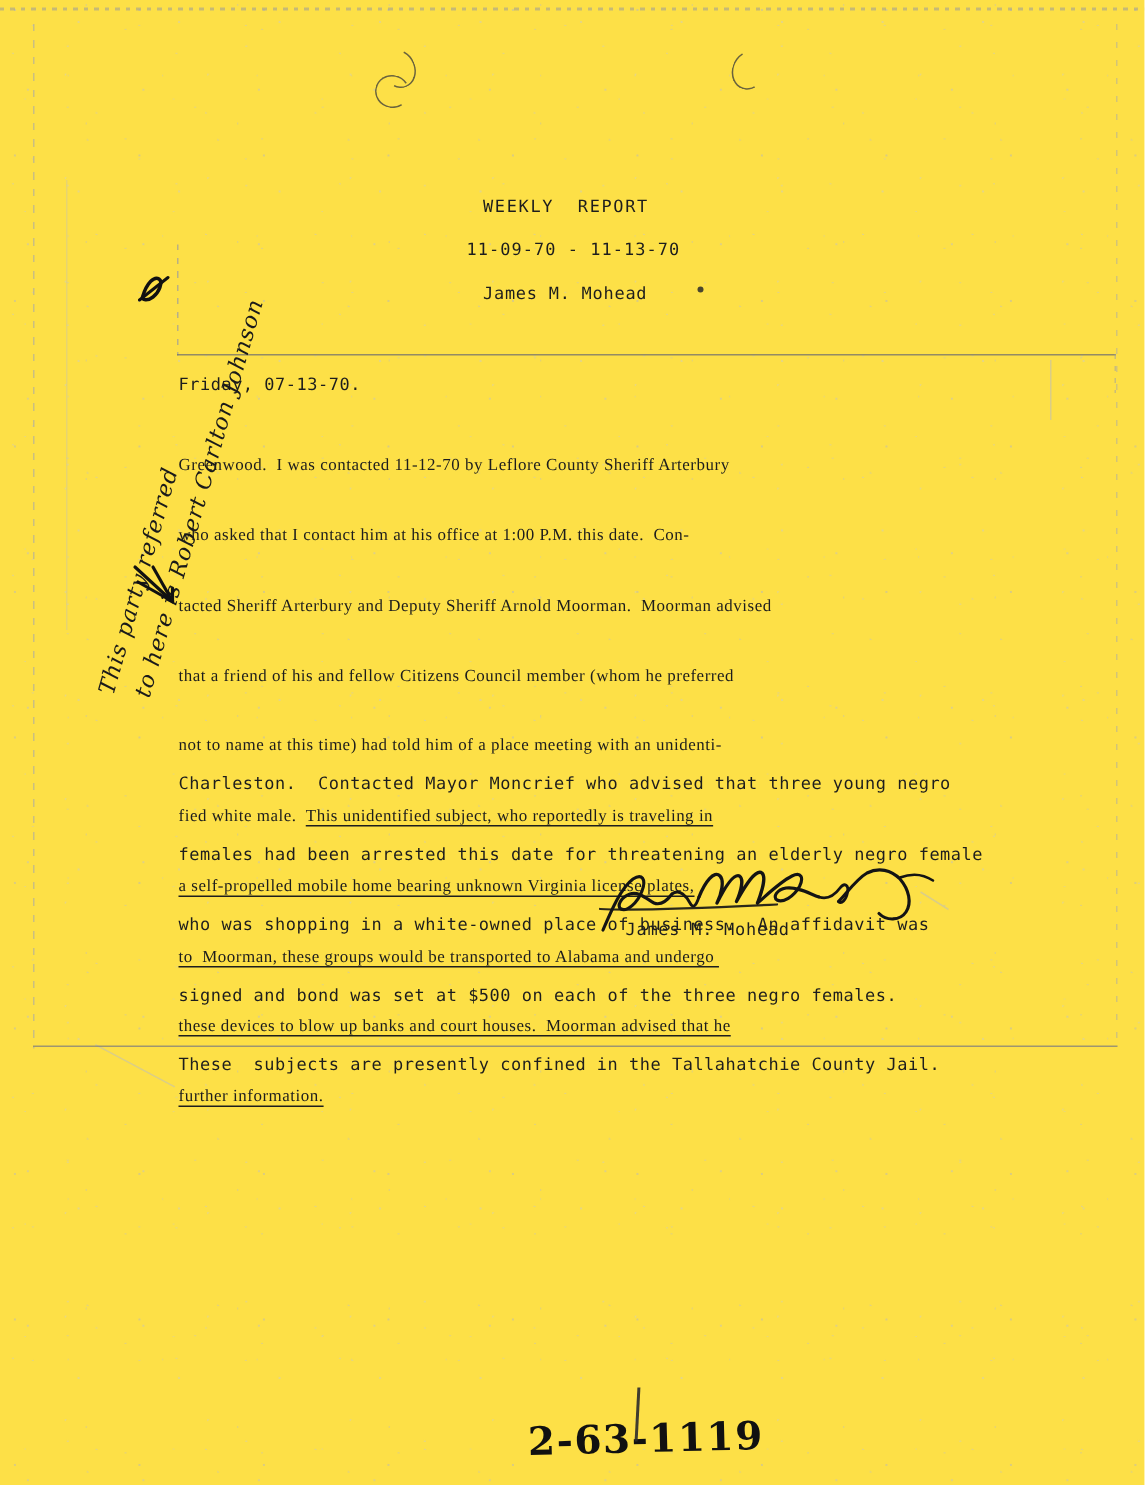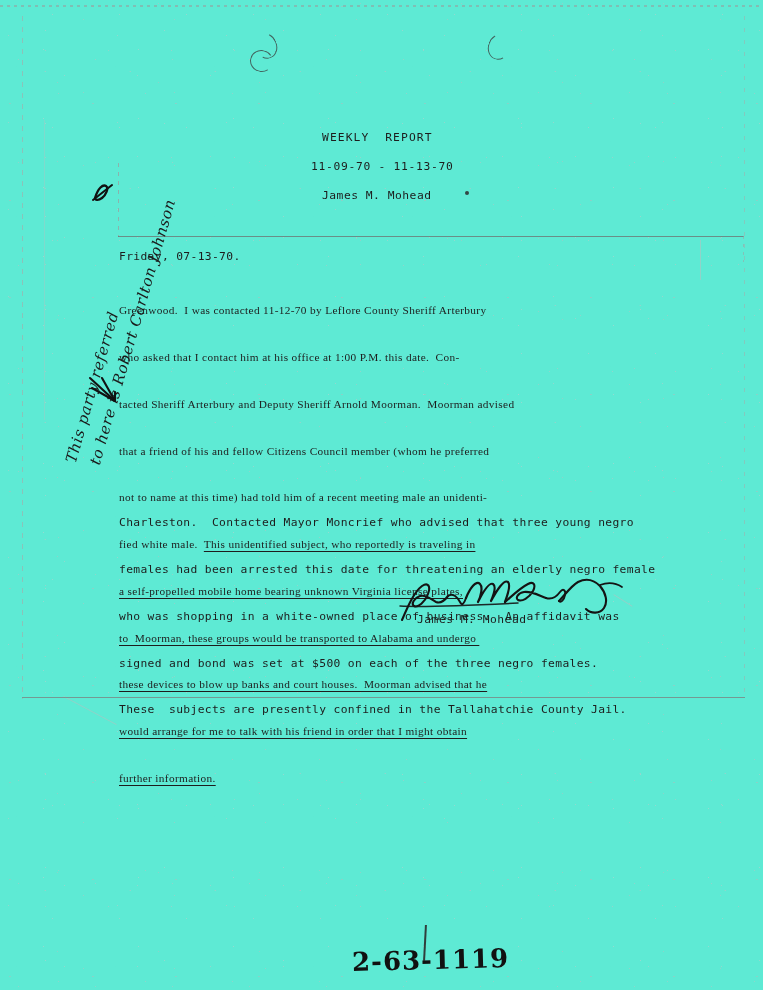--- a/index.html
+++ b/index.html
@@ -8,21 +8,21 @@
     background: #ffffff;
   }
   body {
     font-family: "DejaVu Sans Mono", monospace;
   }
 
   #page {
     position: relative;
     width: 763px;
     height: 990px;
-    background: #5eead4;
+    background: #fde047;
     overflow: hidden;
   }
 
   
   .noise {
     position: absolute;
     inset: 0;
     pointer-events: none;
     opacity: 0.5;
     background-image:
@@ -260,26 +260,25 @@
   <div class="typed" id="hdr-author">James M. Mohead</div>
   <div class="hdr-speck"></div>
 
   <div class="typed" id="body-date">Friday, 07-13-70.</div>
 
   <div class="typed" id="para-green">
     <span class="line">Greenwood.  I was contacted 11-12-70 by Leflore County Sheriff Arterbury</span>
     <span class="line">who asked that I contact him at his office at 1:00 P.M. this date.  Con-</span>
     <span class="line">tacted Sheriff Arterbury and Deputy Sheriff Arnold Moorman.  Moorman advised</span>
     <span class="line">that a friend of his and fellow Citizens Council member (whom he preferred</span>
-    <span class="line">not to name at this time) had told him of a recent meeting male an unidenti-</span>
+    <span class="line">not to name at this time) had told him of a place meeting with an unidenti-</span>
     <span class="line"><span>fied white male.  </span><span class="u-part">This unidentified subject, who reportedly is traveling in</span></span>
     <span class="line u">a self-propelled mobile home bearing unknown Virginia license plates,</span>
     <span class="line u">to  Moorman, these groups would be transported to Alabama and undergo </span>
     <span class="line u">these devices to blow up banks and court houses.  Moorman advised that he</span>
-    <span class="line u">would arrange for me to talk with his friend in order that I might obtain</span>
     <span class="line u">further information.</span>
   </div>
 
   <div class="typed" id="para-charles">
     <span class="line">Charleston.  Contacted Mayor Moncrief who advised that three young negro</span>
     <span class="line">females had been arrested this date for threatening an elderly negro female</span>
     <span class="line">who was shopping in a white-owned place of business.  An affidavit was</span>
     <span class="line">signed and bond was set at $500 on each of the three negro females.</span>
     <span class="line">These  subjects are presently confined in the Tallahatchie County Jail.</span>
   </div>

